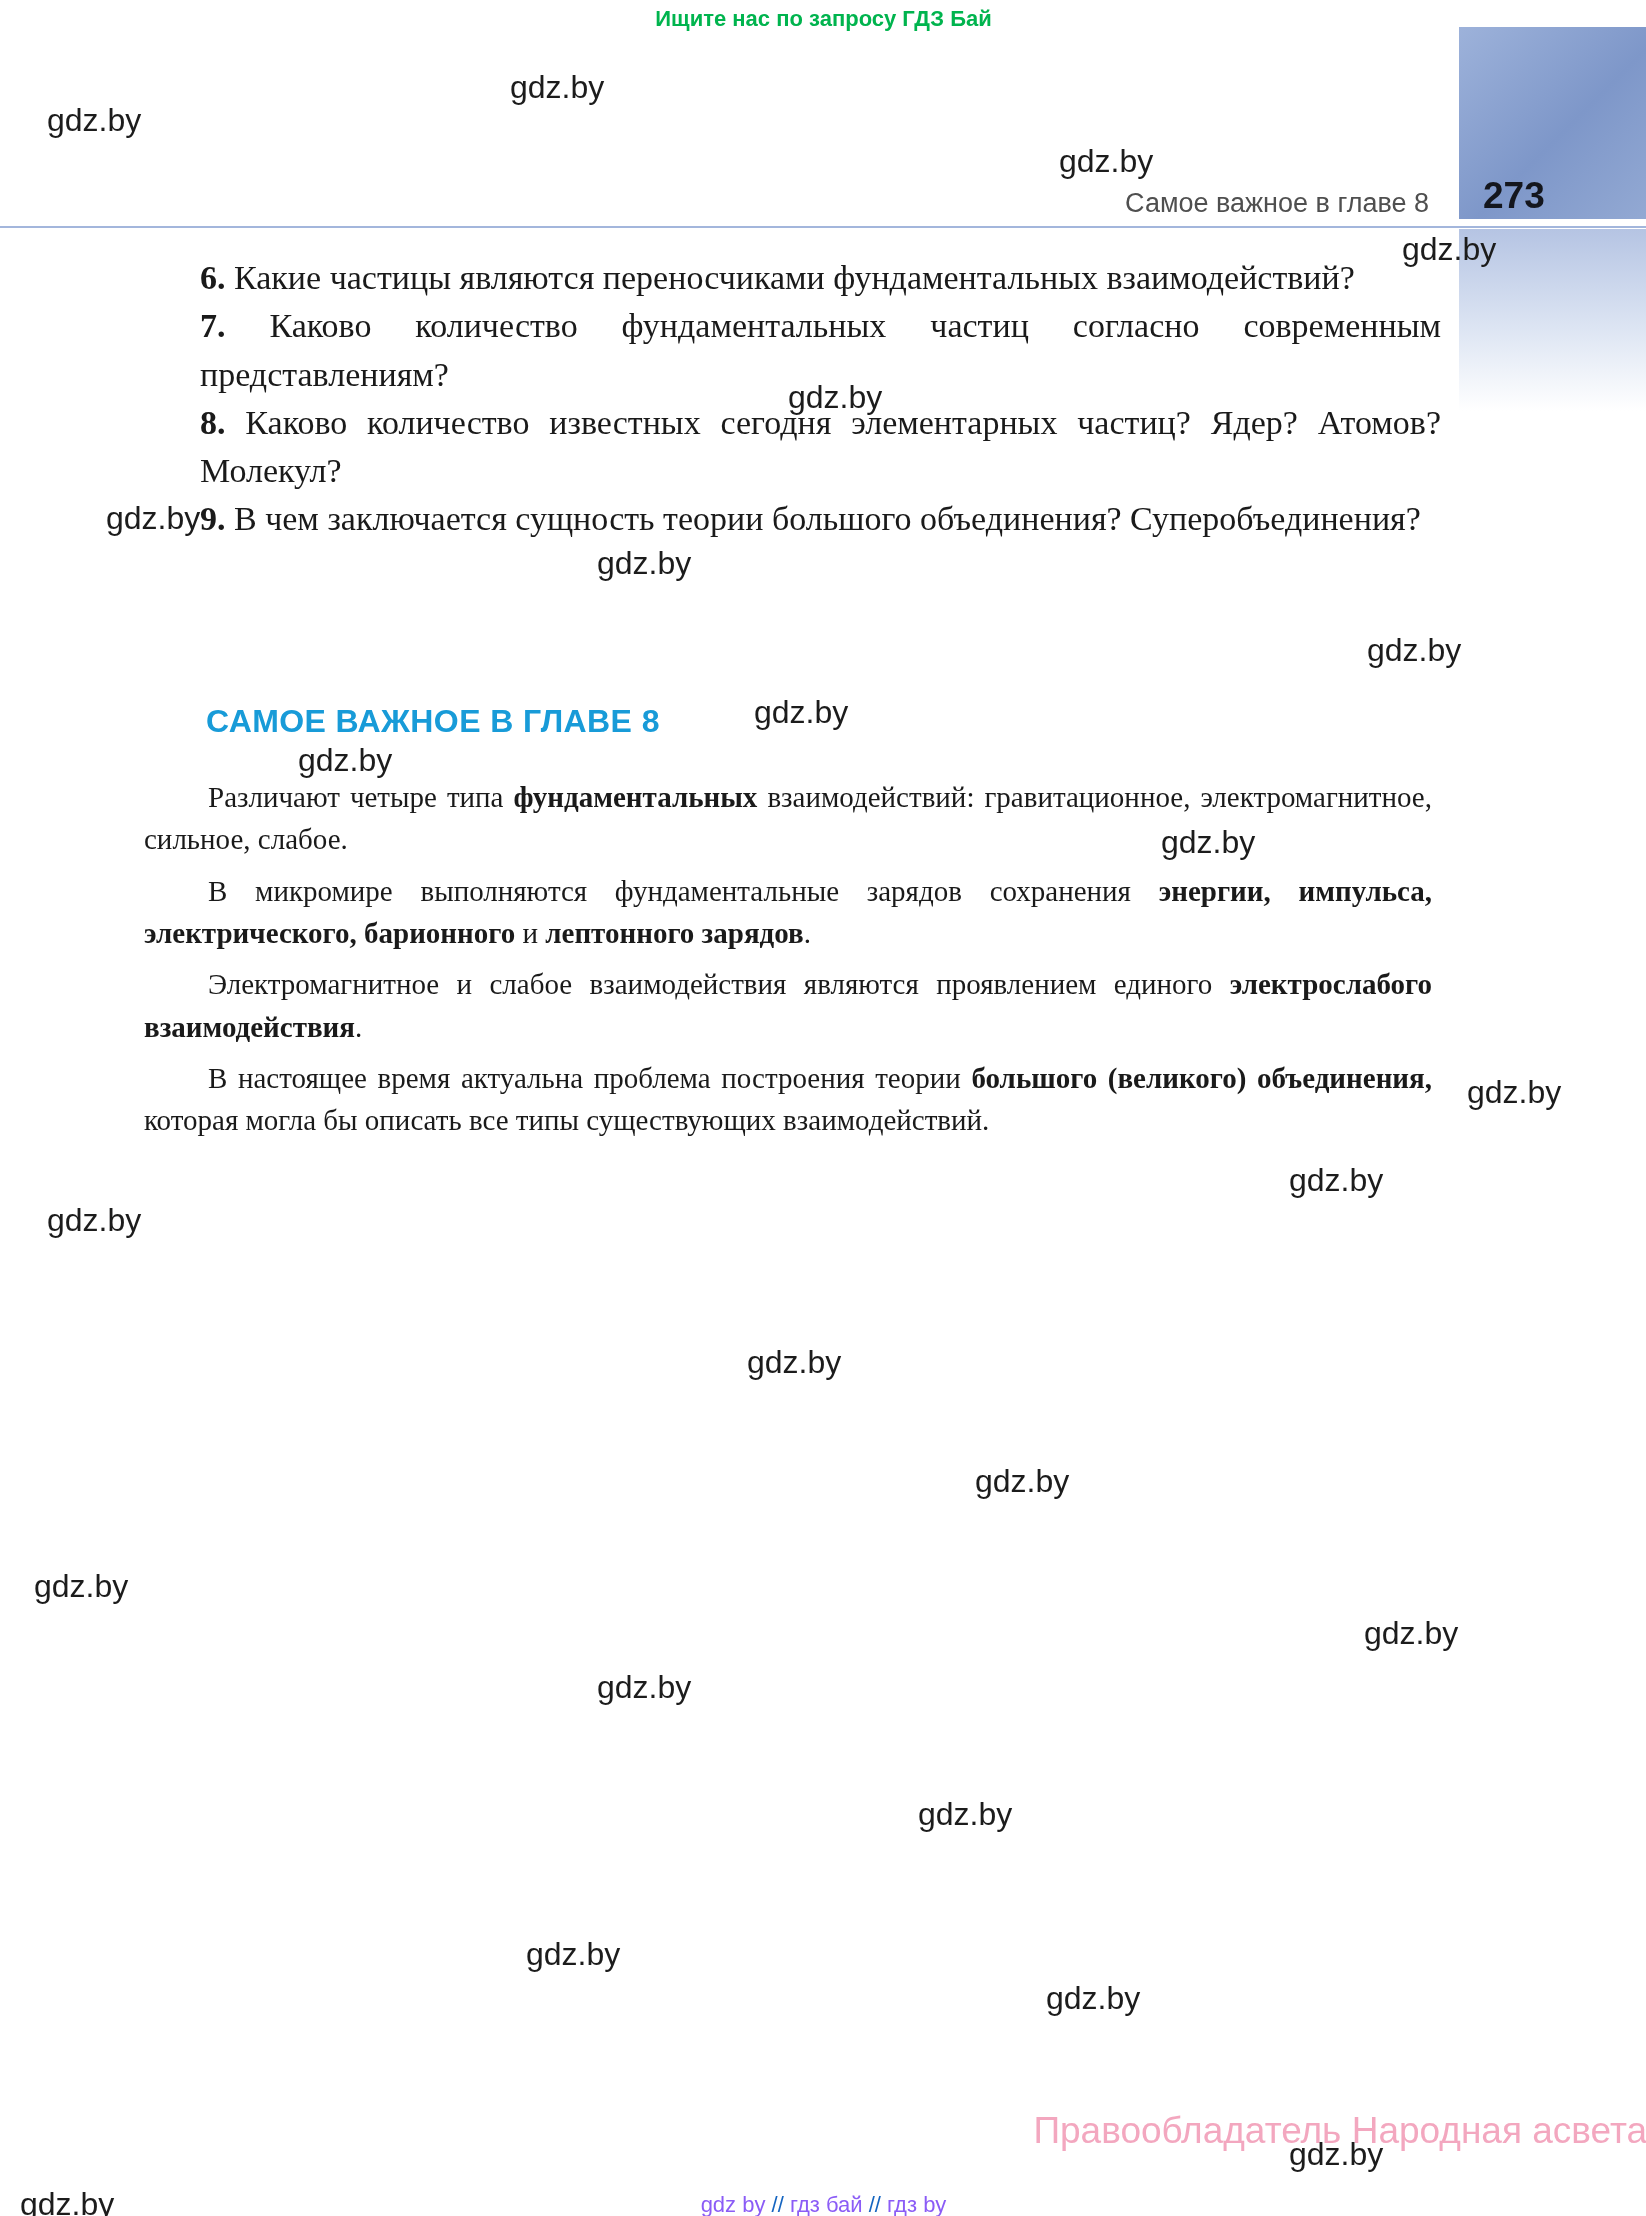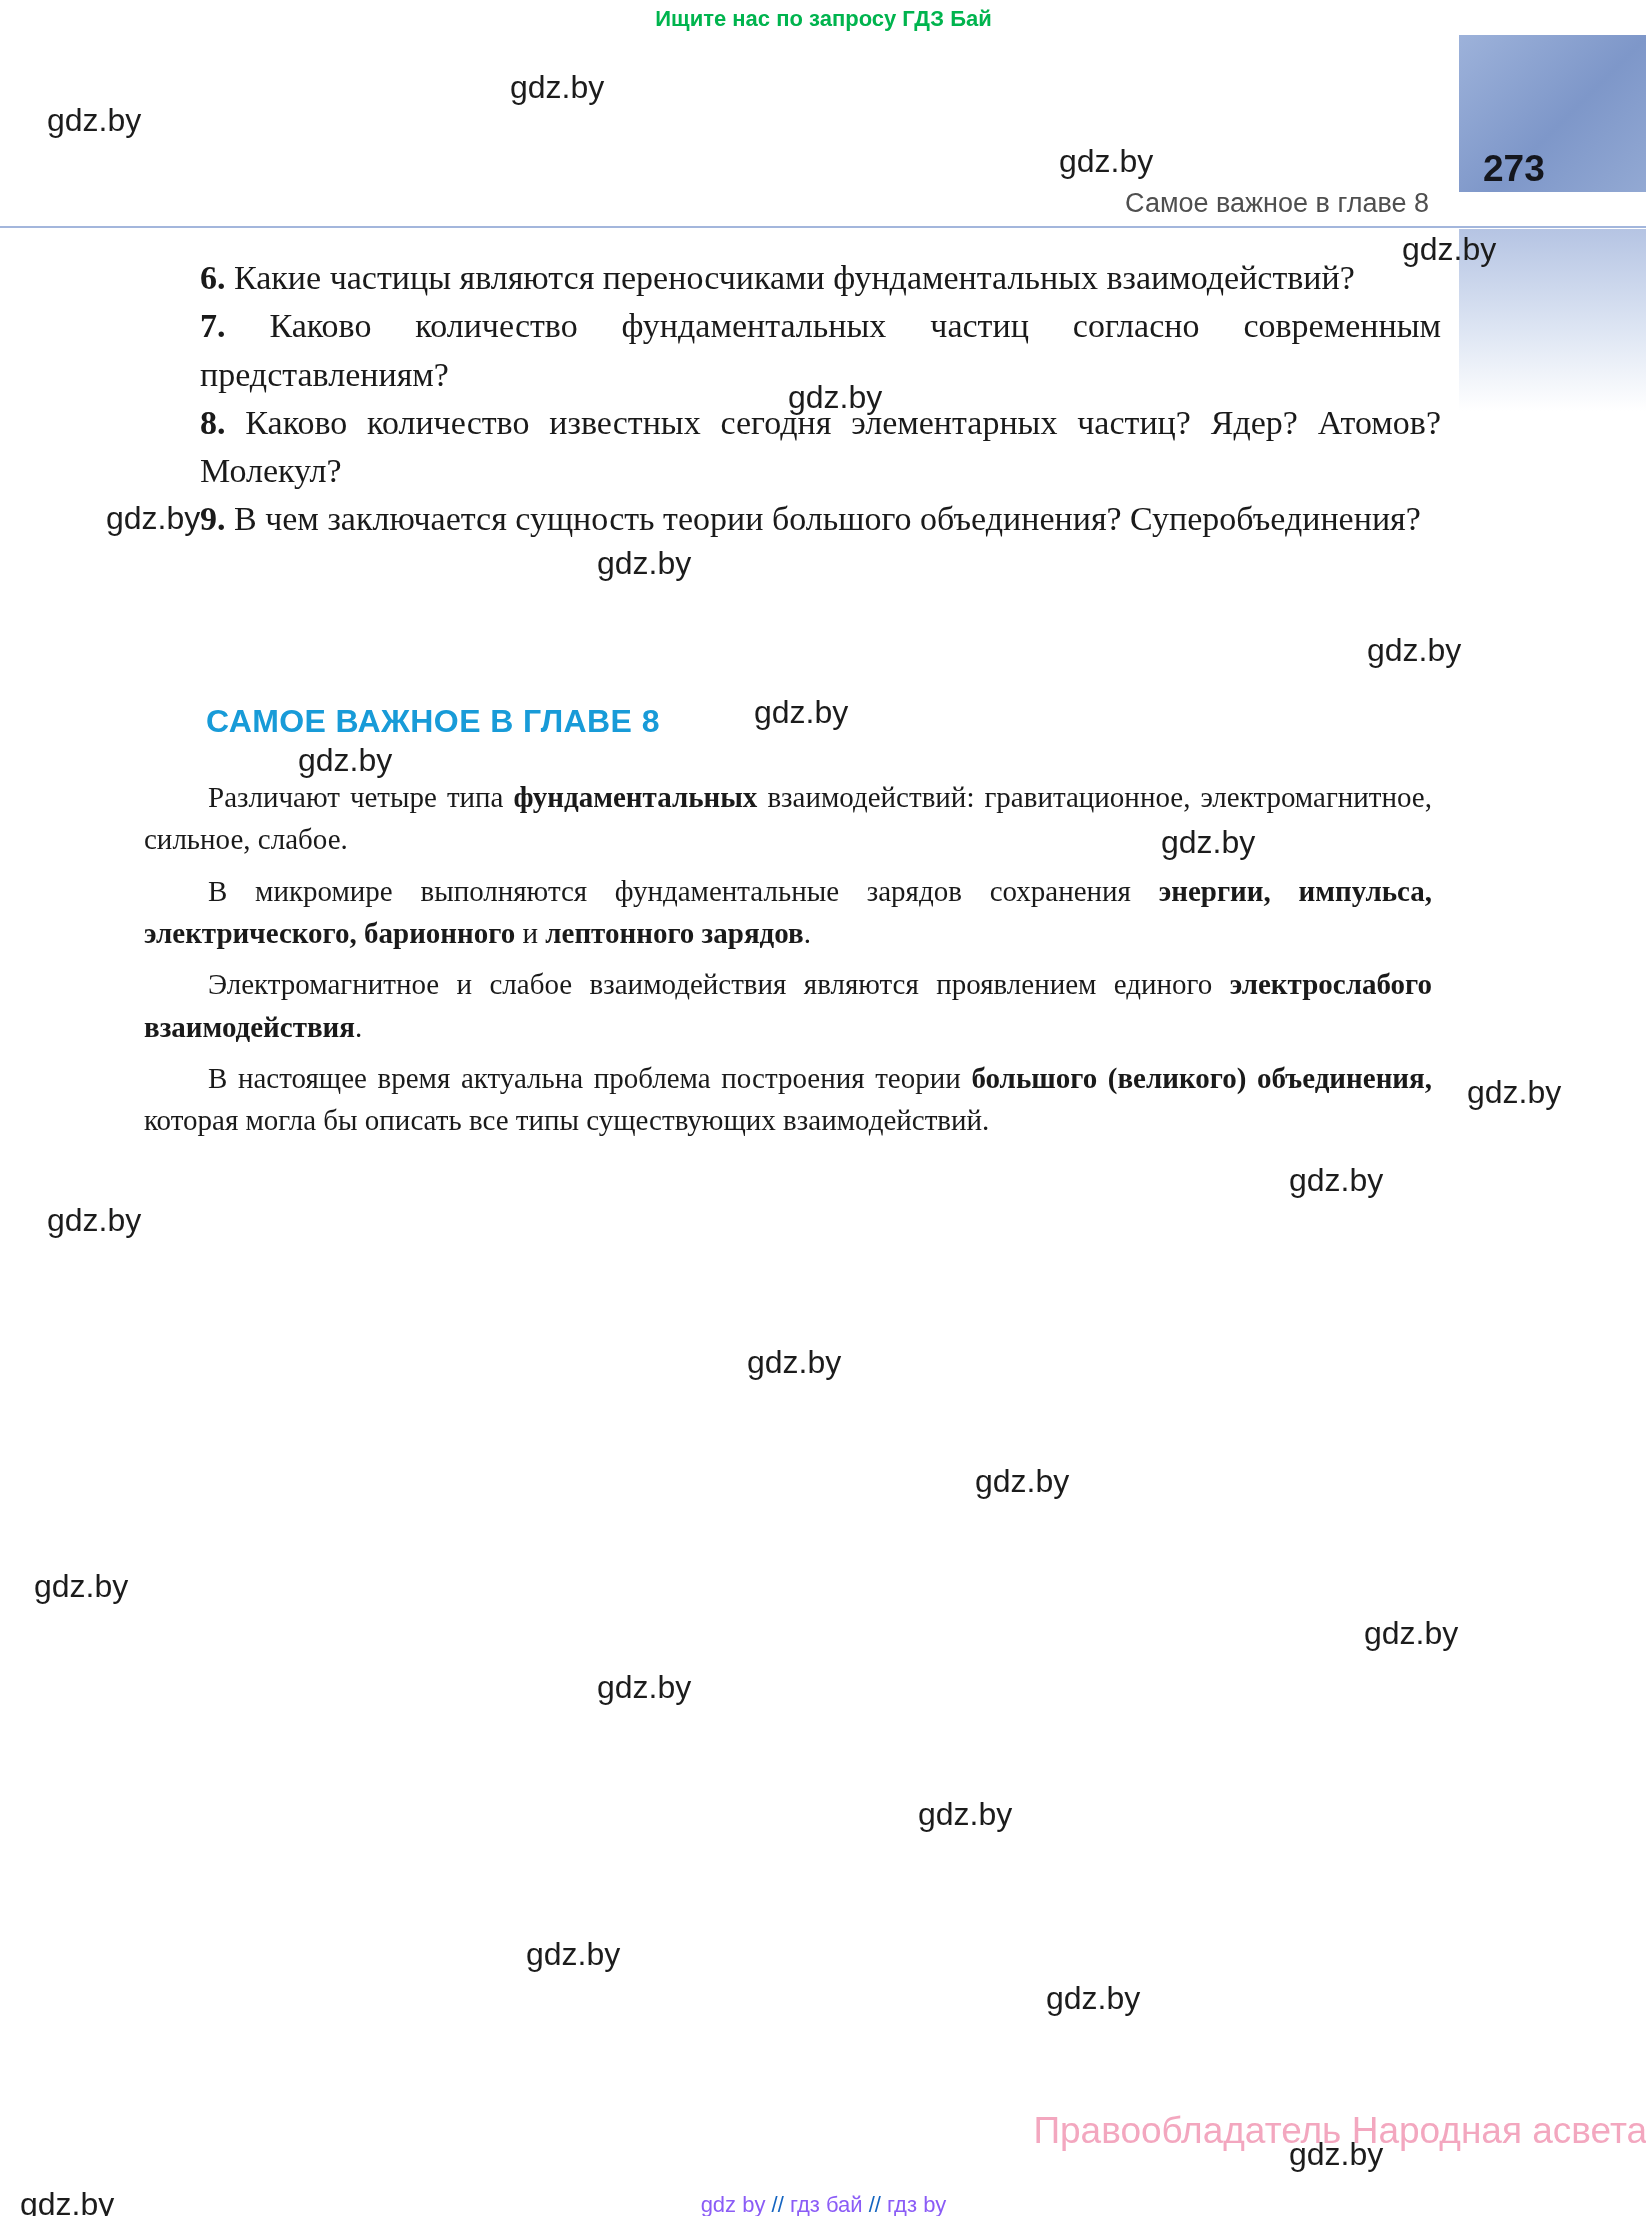--- a/index.html
+++ b/index.html
@@ -20,22 +20,22 @@
   }
 
   .header-rule {
     position: absolute; top: 226px; left: 0;
     width: 100%; height: 2.4px;
     background: #a3b6dc;
     z-index: 1;
   }
 
   .pagenum-box {
-    position: absolute; top: 35px; right: 0;
-    width: 188px; height: 157px;
+    position: absolute; top: 27px; right: 0;
+    width: 188px; height: 192px;
     background: linear-gradient(135deg, #9db2da 0%, #7e97c9 55%, #93a9d3 100%);
     display: flex; align-items: flex-end;
     box-sizing: border-box; padding: 0 0 1.6px 24px;
     z-index: 2;
   }
   .pagenum {
     font-family: "Liberation Sans", sans-serif;
     font-weight: 700; font-size: 37px; color: #14161d;
   }
   .pagenum-fade {

